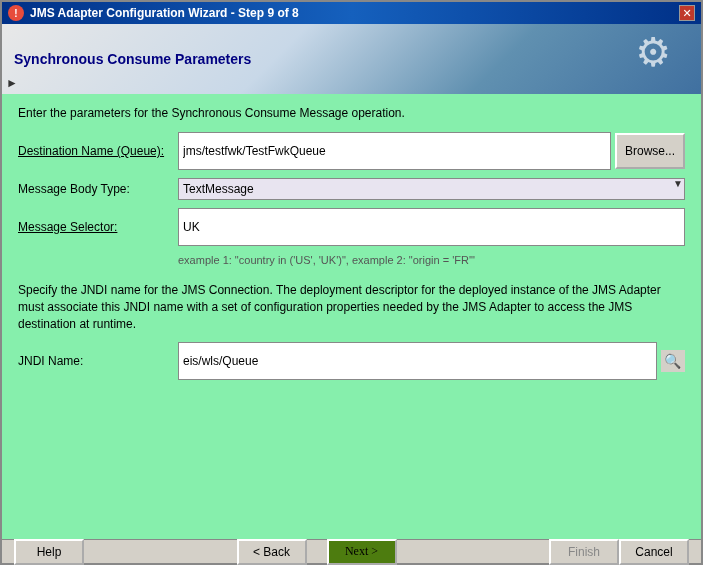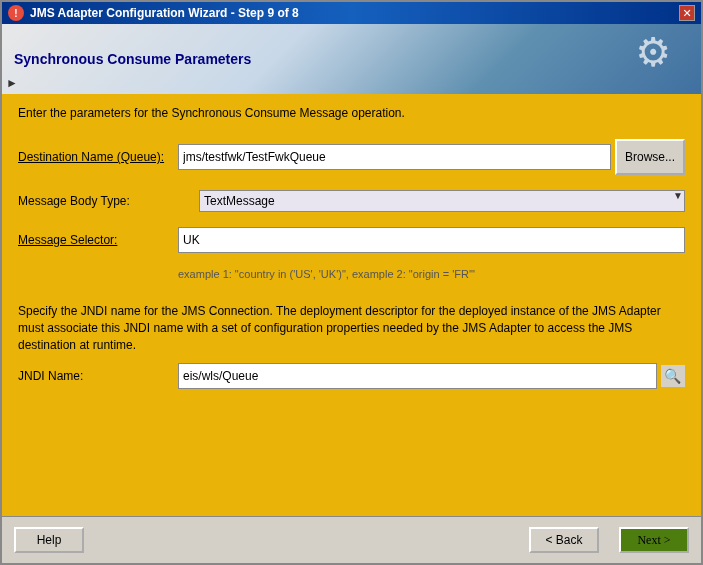--- a/index.html
+++ b/index.html
@@ -99,25 +99,25 @@
     .header-arrow {
       position: absolute;
       left: 4px;
       bottom: 4px;
       color: #333;
       font-size: 12px;
     }
 
     .content {
       flex: 1;
-      background: #eab308;
+      background: #86efac;
       padding: 12px 16px;
       display: flex;
       flex-direction: column;
-      gap: 7px;
+      gap: 0;
     }
 
     .intro-text {
       font-size: 12px;
       color: #000;
       margin-bottom: 12px;
     }
 
     .form-row {
       display: flex;
@@ -131,21 +131,21 @@
       color: #000;
       flex-shrink: 0;
     }
 
     .form-label.underline {
       text-decoration: underline;
     }
 
     .form-input {
       flex: 1;
-      height: 26px;
+      height: 38px;
       border: 1px solid #888;
       background: white;
       padding: 2px 4px;
       font-size: 12px;
       font-family: Arial, sans-serif;
     }
 
     .browse-btn {
       margin-left: 4px;
       height: 36px;
@@ -154,21 +154,20 @@
       border: 2px outset #fff;
       cursor: pointer;
       font-size: 12px;
       white-space: nowrap;
     }
 
     .select-wrapper {
       flex: 1;
       position: relative;
       display: flex;
-      margin-left: 21px;
     }
 
     .select-wrapper select {
       width: 100%;
       height: 22px;
       border: 1px solid #888;
       background: #e8e4f0;
       padding: 1px 4px;
       font-size: 12px;
       font-family: Arial, sans-serif;
@@ -215,21 +214,21 @@
       font-size: 14px;
     }
 
     .footer {
       background: #d4d0c8;
       border-top: 1px solid #888;
       padding: 6px 12px;
       display: flex;
       align-items: center;
       justify-content: space-between;
-      height: 47px;
+      height: 24px;
       flex-shrink: 0;
     }
 
     .footer-left {
       display: flex;
     }
 
     .footer-center {
       display: flex;
       gap: 20px;
@@ -323,15 +322,19 @@
   </div>
 
   <div class="footer">
     <div class="footer-left">
       <button class="footer-btn">Help</button>
     </div>
     <div class="footer-center">
       <button class="footer-btn">&lt; Back</button>
       <button class="footer-btn next-btn">Next &gt;</button>
     </div>
+    <div class="footer-right">
+      <button class="footer-btn disabled-btn" disabled="">Finish</button>
+      <button class="footer-btn">Cancel</button>
+    </div>
   </div>
 
 </div>
 
 </body></html>

